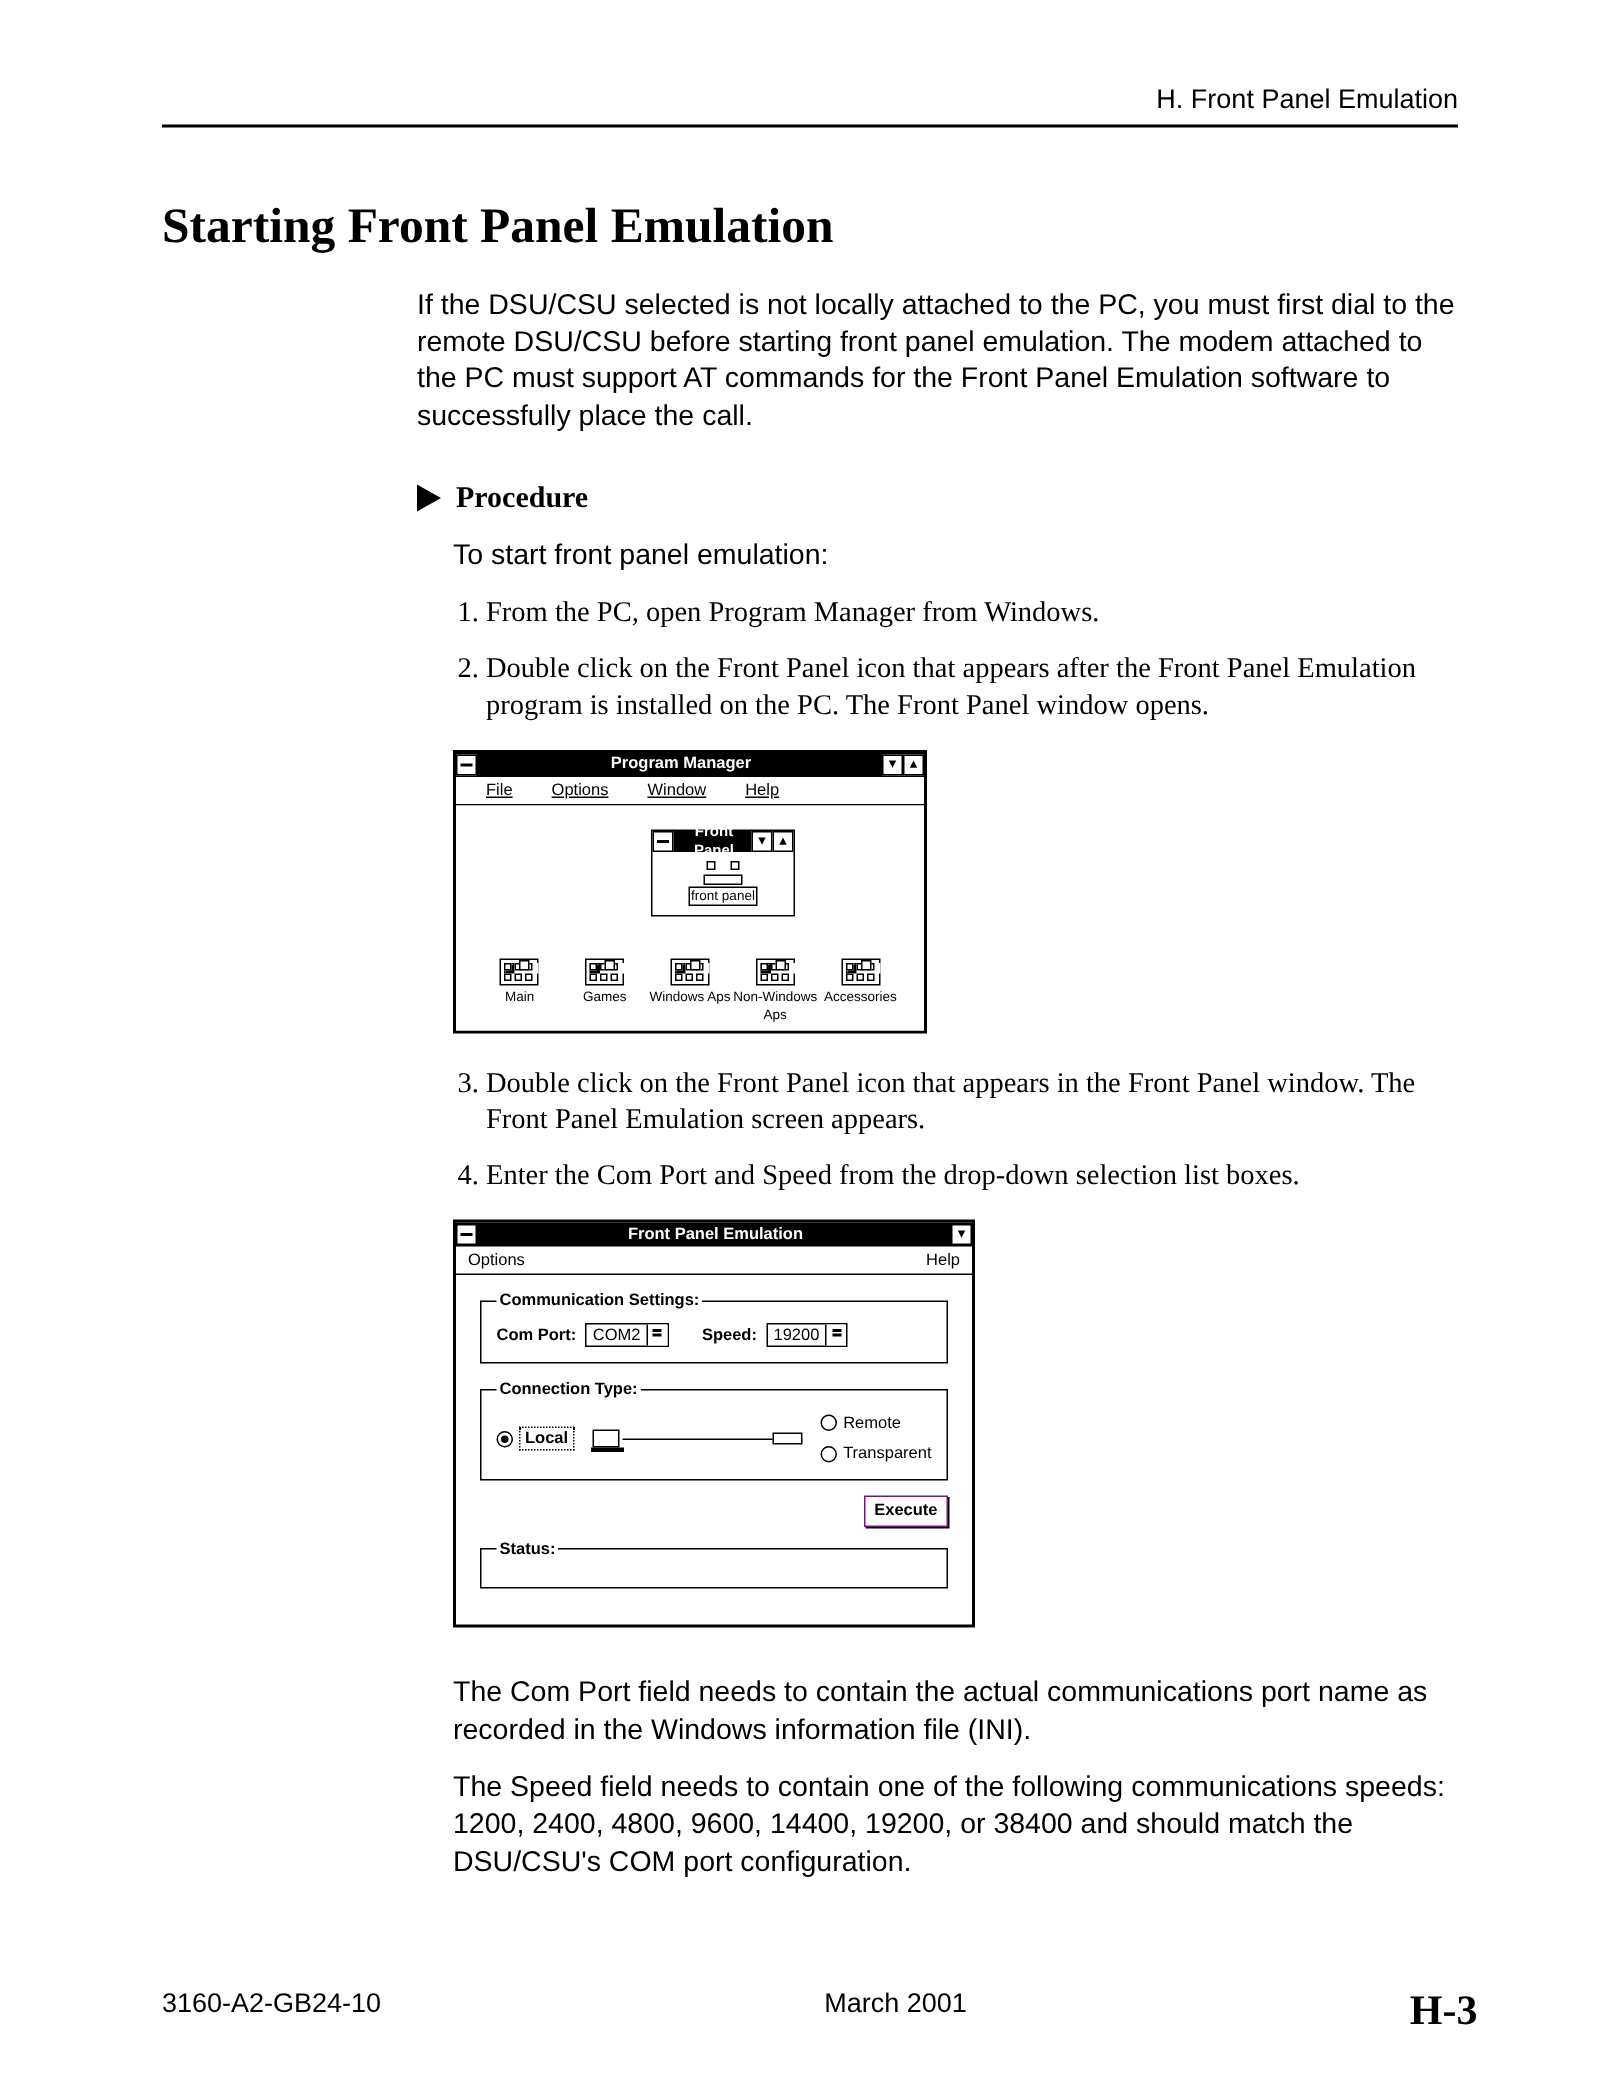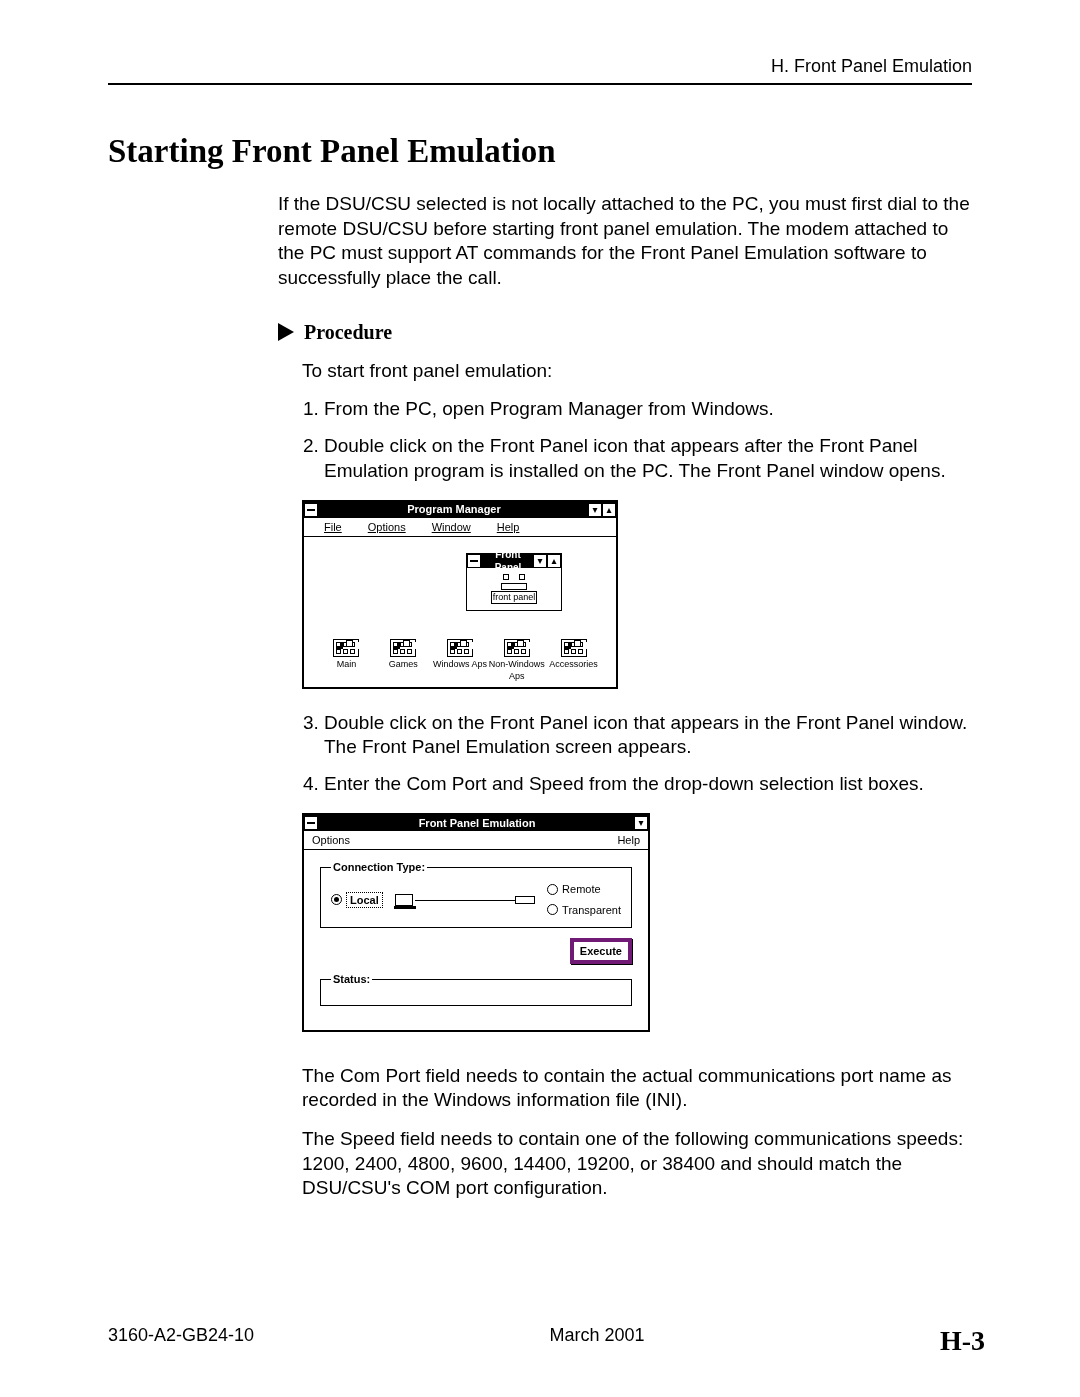--- a/index.html
+++ b/index.html
@@ -52,20 +52,21 @@
   }
   .proc-head .label {
     font-family: "Times New Roman", Times, serif;
     font-weight: bold;
     font-size: 20px;
   }
   .proc-intro { margin-left: 24px; margin-bottom: 14px; }
   ol.steps {
     margin-left: 24px;
     padding-left: 22px;
+    font-family: Liberation Serif, serif;
   }
   ol.steps > li { margin-bottom: 12px; }
   .fig-wrap { margin-left: 24px; margin-top: 16px; margin-bottom: 22px; }
 
   
   .pm-window {
     width: 316px;
     border: 2px solid #000;
     background: #fff;
     font-family: Arial, Helvetica, sans-serif;
@@ -103,21 +104,20 @@
   .pm-menubar span { text-decoration: underline; text-decoration-color: transparent; }
   .pm-menubar .ul { text-decoration: underline; padding-left: 12px; }
   .pm-client { position: relative; height: 150px; background: #fff; }
   
   .fp-inner {
     position: absolute;
     left: 130px; top: 16px;
     width: 96px;
     border: 1px solid #000;
     background: #fff;
-    margin-left: 32px;
   }
   .fp-inner .pm-titlebar { height: 14px; }
   .fp-inner .pm-title-text { font-size: 10px; }
   .fp-icon {
     margin: 6px auto 1px auto;
     width: 26px; height: 16px;
     position: relative;
   }
   .fp-icon .box { position:absolute; border:1px solid #000; background:#fff; }
   .fp-icon .b1 { left:2px; top:0; width:6px; height:6px; }
@@ -208,21 +208,21 @@
   .conn-diagram .line {
     position:absolute; left:20px; right:20px; top:10px; height:1px; background:#000;
   }
   .conn-diagram .modem {
     position:absolute; right:0; top:6px; width:20px; height:8px; border:1px solid #000;
   }
   .conn-right { display:flex; flex-direction:column; gap:6px; font-weight:normal; font-size:11px; }
   .conn-right .opt { display:flex; align-items:center; }
   .exec-row { display:flex; justify-content:flex-end; margin-bottom:8px; }
   .exec-btn {
-    border:4px solid #701a75; padding:2px 6px; font-weight:bold; font-size:11px;
+    border:1px solid #701a75; padding:2px 6px; font-weight:bold; font-size:11px;
     box-shadow: 1px 1px 0 #000;
     background:#fff;
   }
   fieldset.status { min-height:28px; }
 
   .after-note { margin-top:4px; margin-bottom:14px; }
 
   .footer {
     position:absolute;
     left:108px; right:95px; bottom:40px;
@@ -382,20 +382,36 @@
           <div class="pm-title-text">Front Panel Emulation</div>
           <div class="pm-ctrls">
             <div class="pm-btn">▾</div>
           </div>
         </div>
         <div class="fpe-menubar">
           <span><span class="ul">Options</span></span>
           <span><span class="ul">Help</span></span>
         </div>
         <div class="fpe-body">
+          <fieldset class="fpe-fs">
+            <legend>Communication Settings:</legend>
+            <div class="fpe-row">
+              <span class="fpe-label">Com Port:</span>
+              <span class="fpe-select">
+                <span class="val">COM2</span>
+                <span class="btn"></span>
+              </span>
+              <span style="width:10px"></span>
+              <span class="fpe-label">Speed:</span>
+              <span class="fpe-select">
+                <span class="val">19200</span>
+                <span class="btn"></span>
+              </span>
+            </div>
+          </fieldset>
 
           <fieldset class="fpe-fs">
             <legend>Connection Type:</legend>
             <div class="fpe-conn">
               <span class="opt" style="display:flex;align-items:center;">
                 <span class="radio sel"></span>
                 <span class="local-box">Local</span>
               </span>
               <div class="conn-diagram">
                 <div class="pc"></div>

